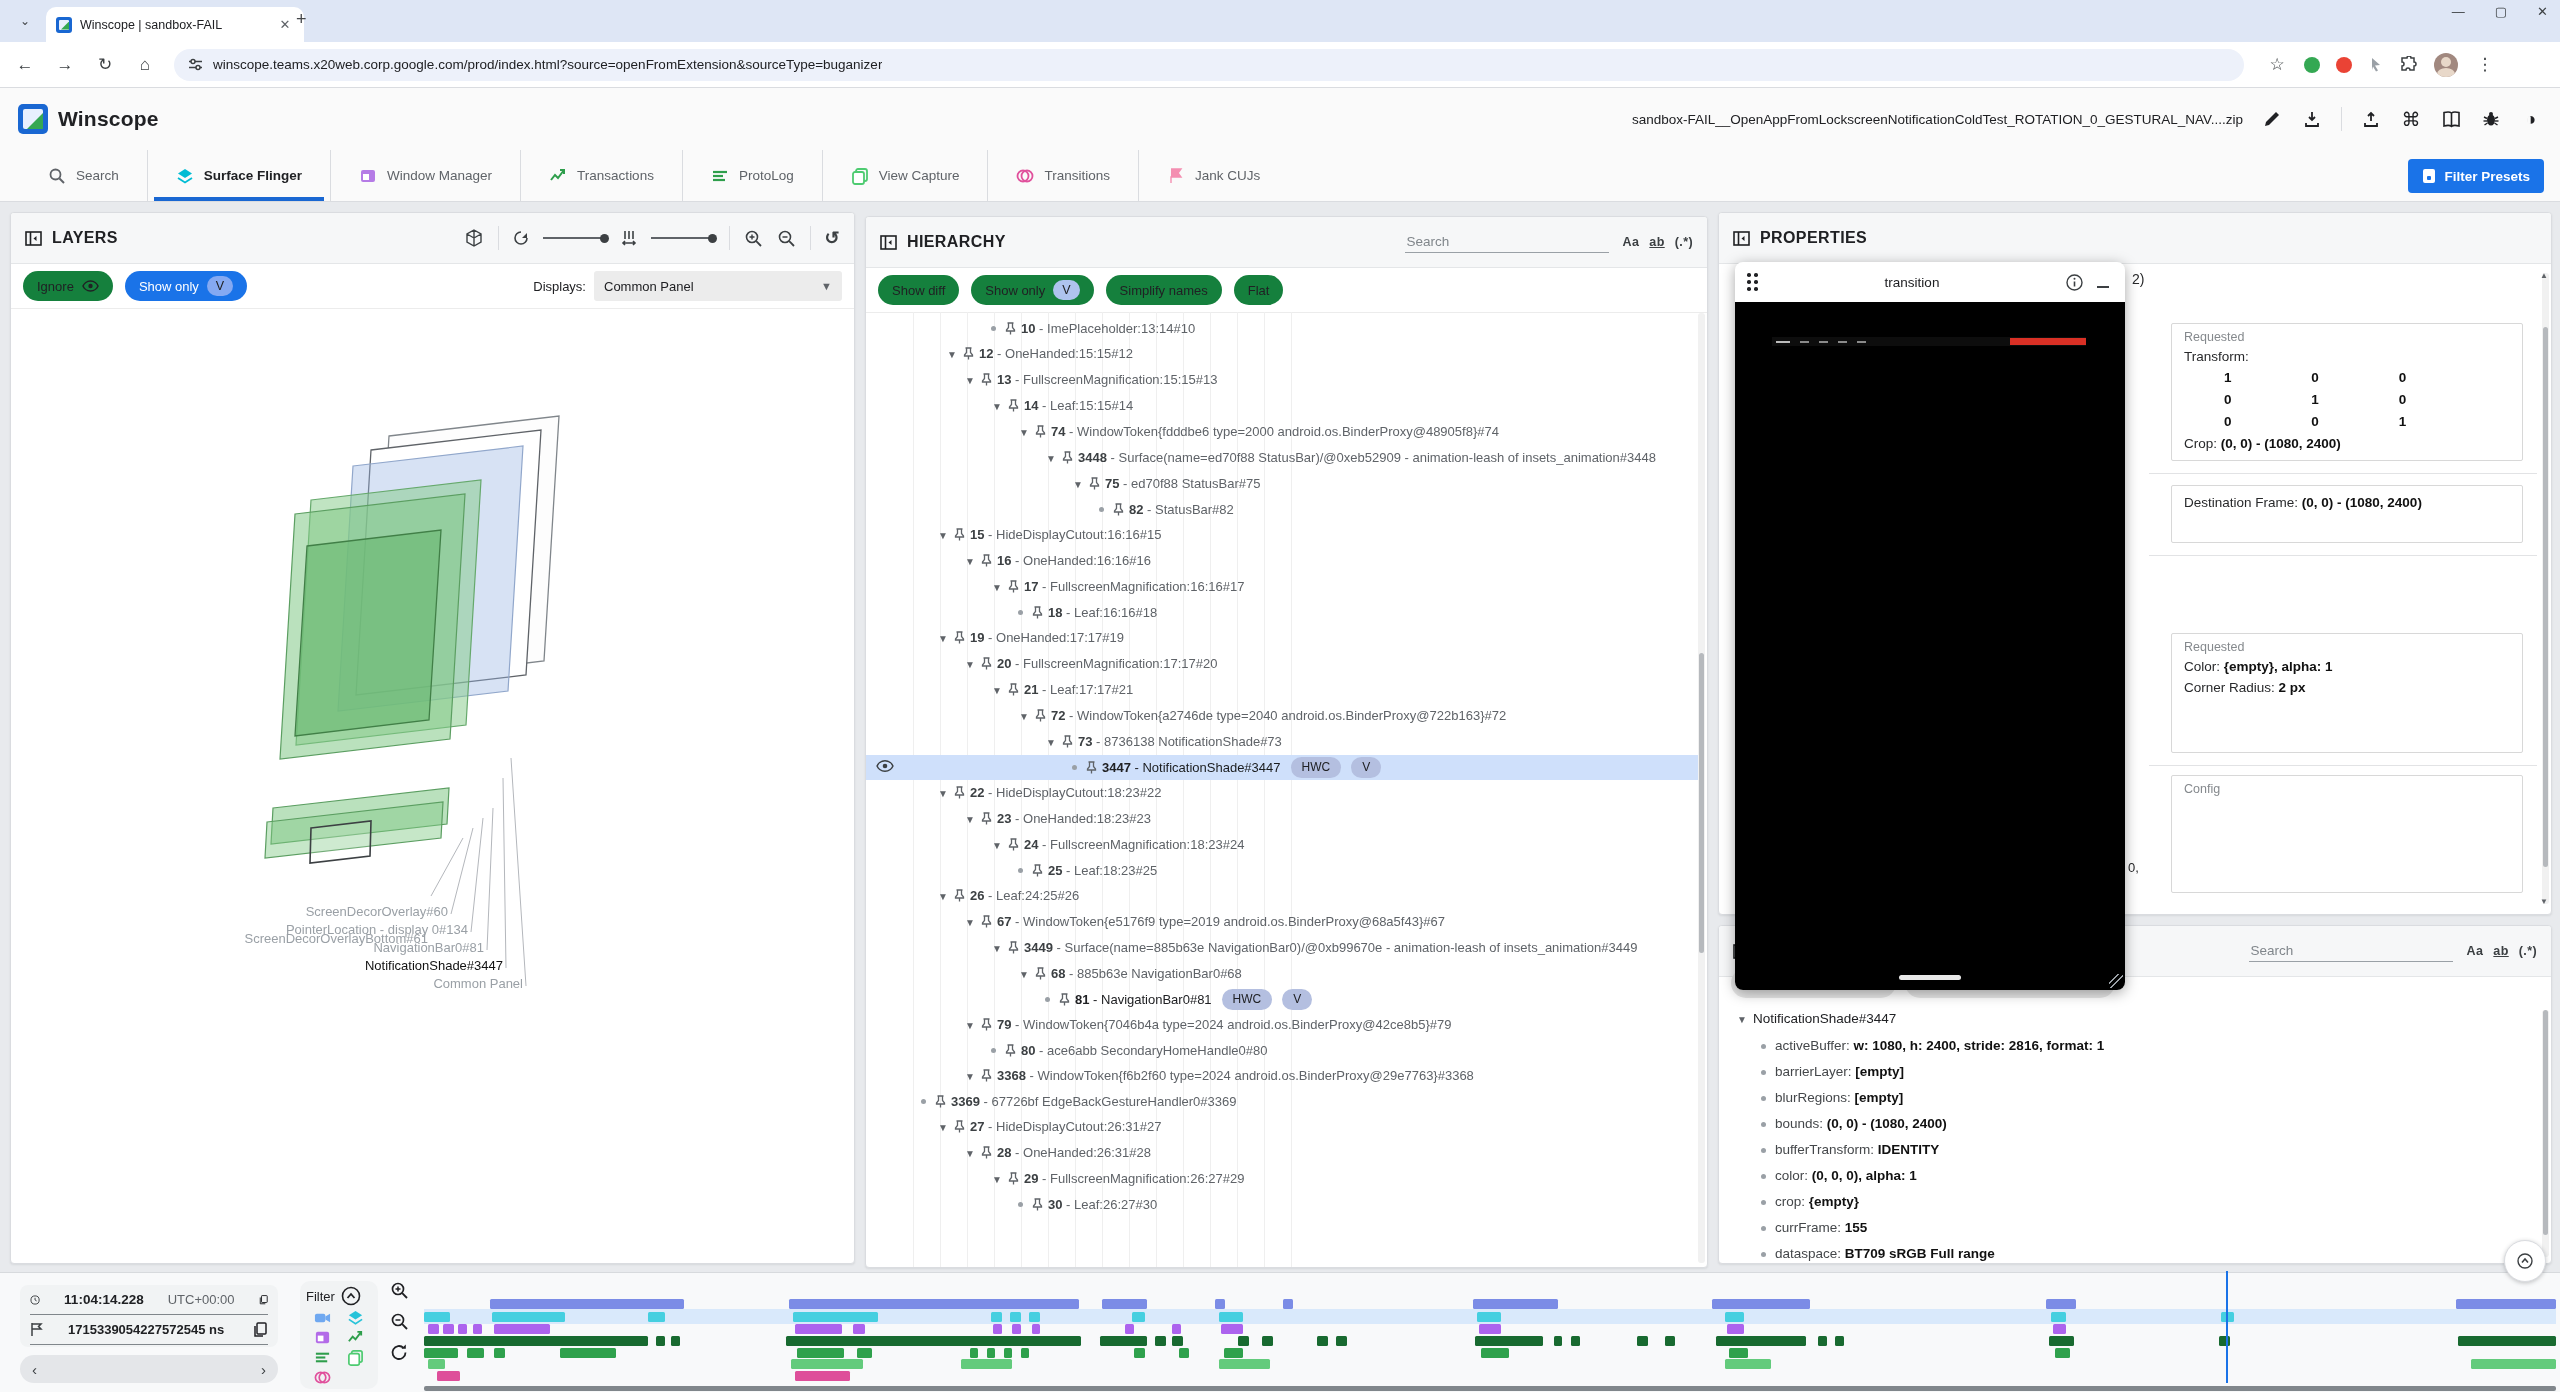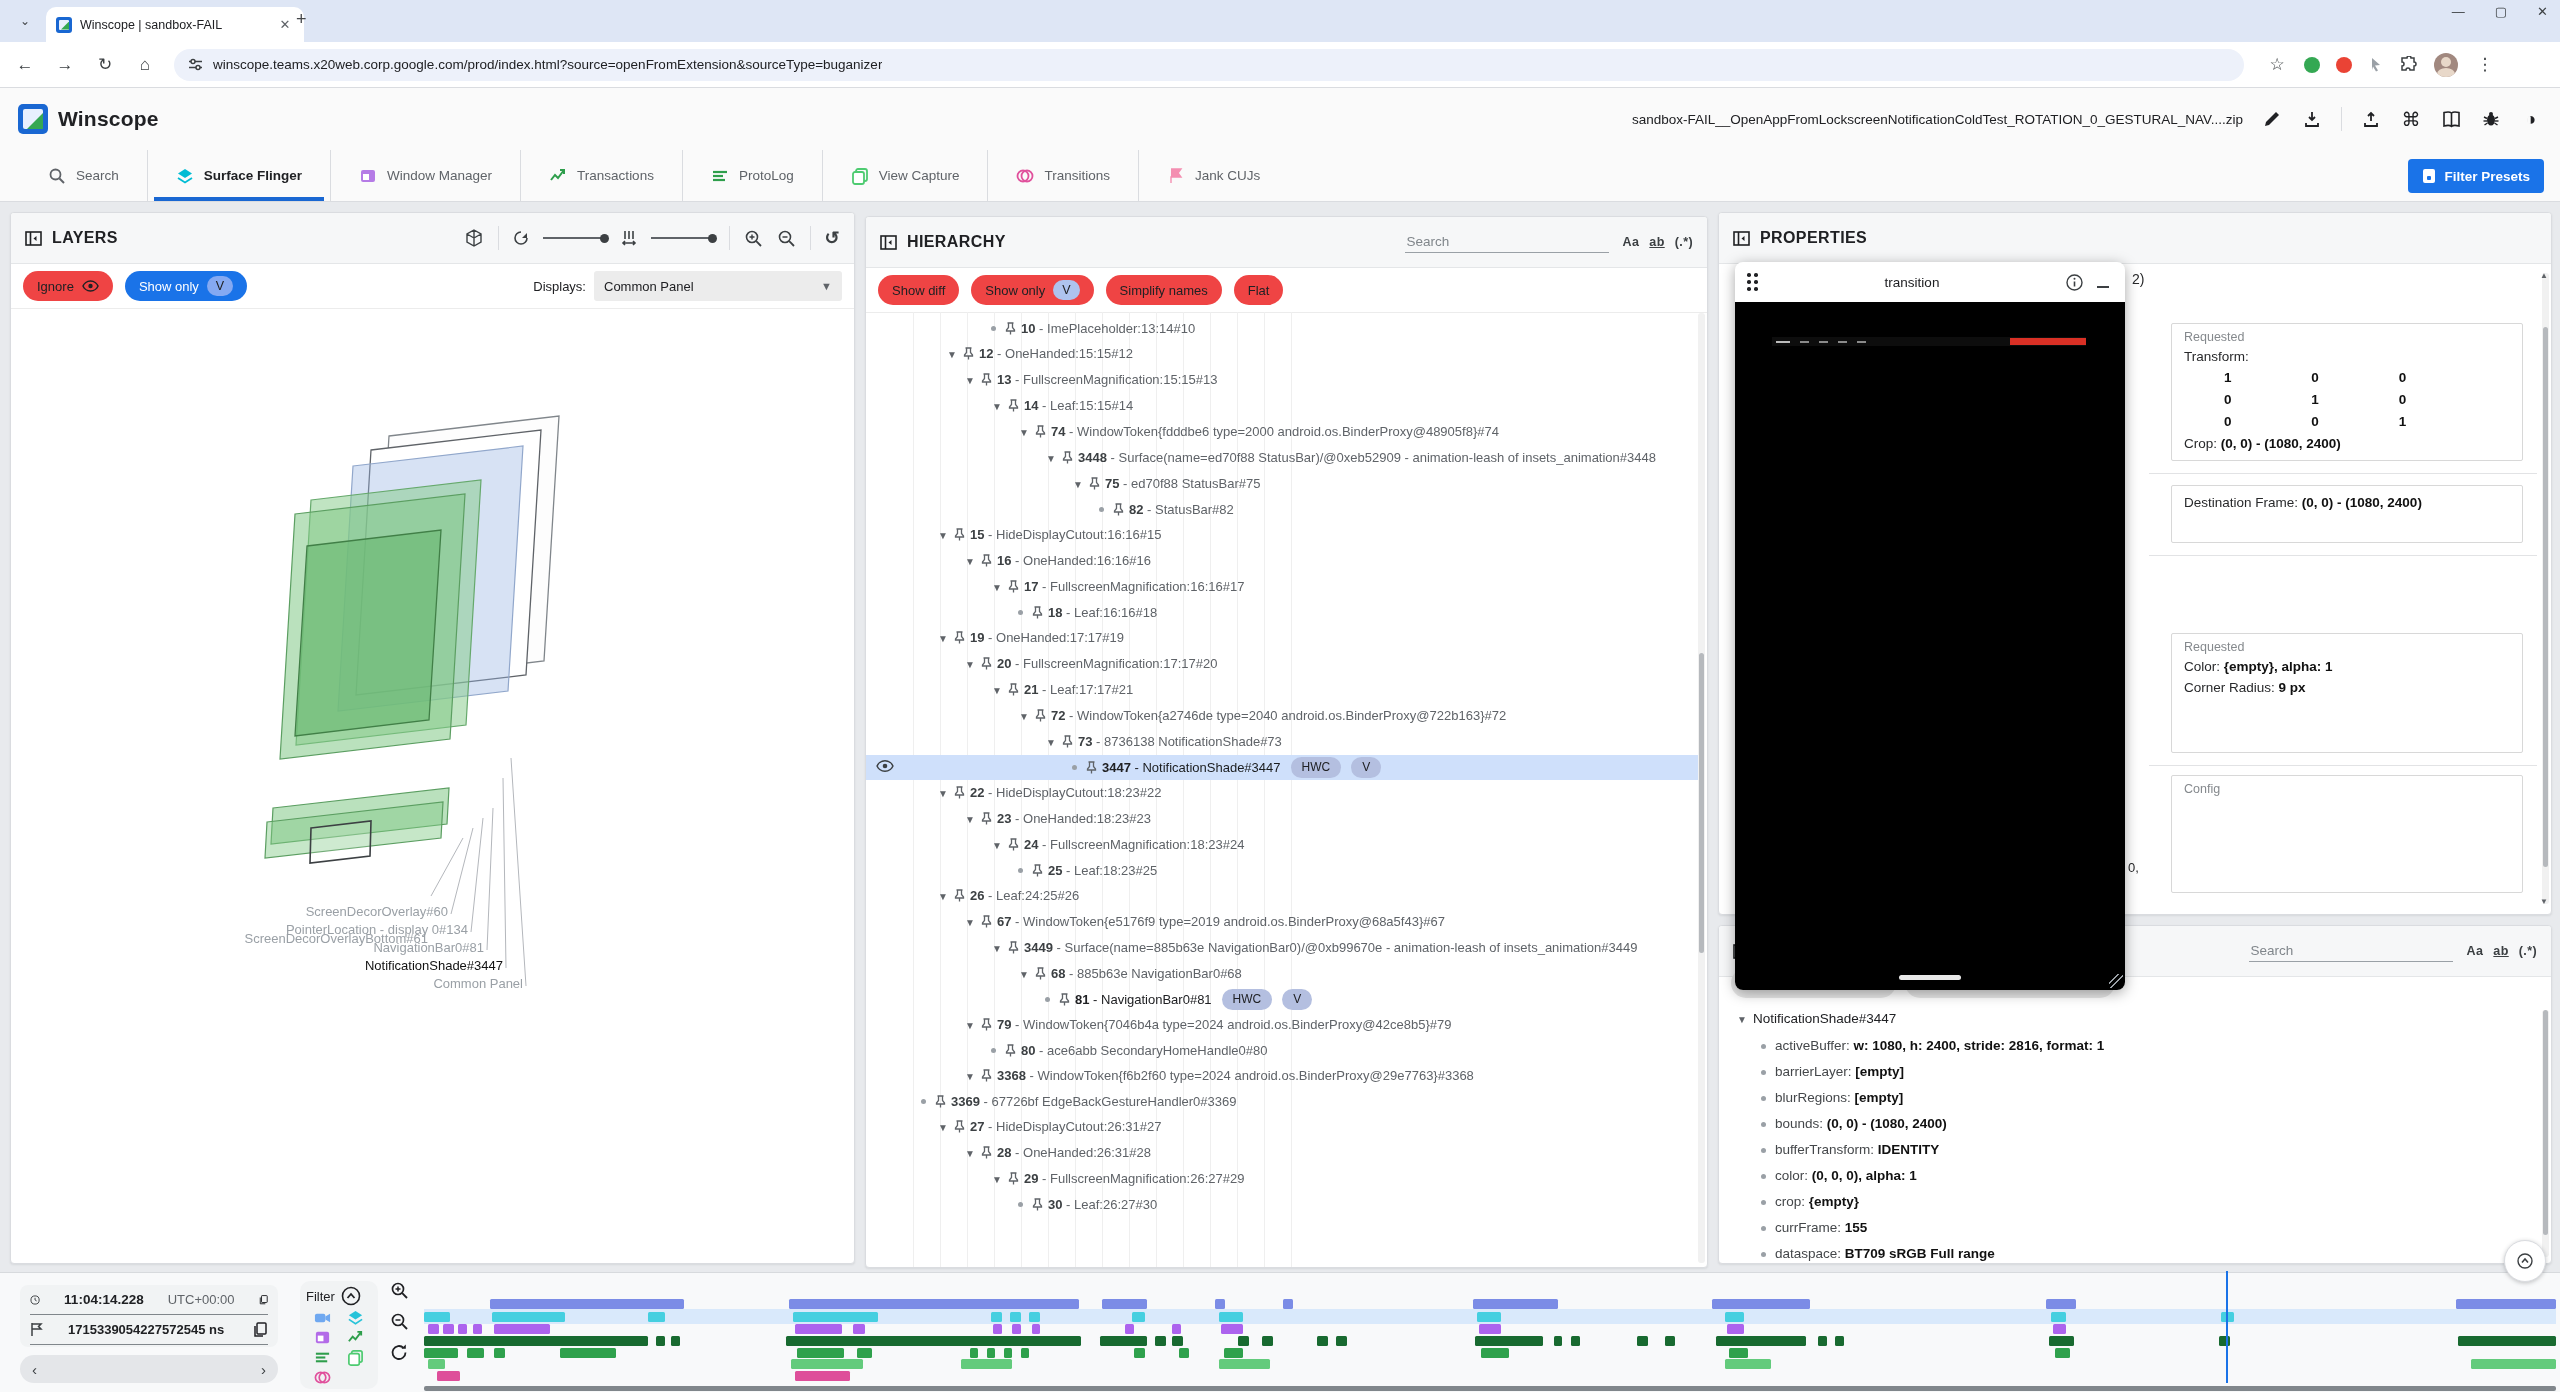--- a/index.html
+++ b/index.html
@@ -46,21 +46,21 @@
   .navtab.active{color:#202124;font-weight:700}
   .navtab.active:after{content:"";position:absolute;left:6px;right:6px;bottom:0;height:4px;background:#1967D2}
   #fpbtn{position:absolute;right:16px;top:159px;height:34px;background:#1A73E8;color:#fff;border-radius:4px;
     display:flex;align-items:center;gap:8px;padding:0 14px;font-size:13.5px;font-weight:700}
   
   .panel{position:absolute;background:#fff;border:1px solid #DADCE0;border-radius:4px;box-sizing:border-box;
     box-shadow:0 1px 2px rgba(60,64,67,.10);overflow:hidden}
   .panel-h{height:50px;display:flex;align-items:center;gap:10px;padding:0 14px;background:#F6F7F8;
     border-bottom:1px solid #E4E6E8;font-size:16px;font-weight:700;letter-spacing:.4px}
   .chiprow{height:44px;display:flex;align-items:center;gap:12px;padding:0 12px;border-bottom:1px solid #ECECEC;background:#fff}
-  .chip{height:30px;border-radius:15px;background:#ef4444;color:#202124;font-size:13px;display:flex;
+  .chip{height:30px;border-radius:15px;background:#15803d;color:#202124;font-size:13px;display:flex;
     align-items:center;gap:8px;padding:0 14px}
   .chip.blue{background:#1A73E8;color:#fff}
   .vbadge{height:20px;border-radius:10px;padding:0 9px;background:#A9BDEA;color:#202124;font-size:12.5px;
     display:flex;align-items:center;font-weight:400}
   .chip.blue .vbadge{background:#85A9F2}
   .searchwrap{margin-left:auto;display:flex;align-items:flex-end;gap:14px}
   .searchin{border:none;outline:none;border-bottom:1px solid #9AA0A6;background:transparent;width:200px;
     font-size:13.5px;padding:3px 2px;color:#202124;font-family:inherit}
   .searchin::placeholder{color:#80868B}
   .sicons{display:flex;gap:10px;font-size:12.5px;color:#3C4043;padding-bottom:4px}
@@ -593,21 +593,21 @@
   </div>
   <div class="pdivider" style="top:260px"></div>
   <div class="pcard" style="left:452px;top:272px;width:352px;height:58px">
     <div class="pline"><span>Destination Frame:</span> <span class="v">(0, 0) - (1080, 2400)</span></div>
   </div>
   <div class="pdivider" style="top:342px"></div>
   <div class="pcard" style="left:452px;top:420px;width:352px;height:120px">
     <div class="chd">Requested</div>
     <div id="colorLines">
         <div class="pline">Color: <span class="v">{empty}, alpha: 1</span></div>
-        <div class="pline">Corner Radius: <span class="v">9 px</span></div>
+        <div class="pline">Corner Radius: <span class="v">2 px</span></div>
       </div>
   </div>
   <div class="pdivider" style="top:552px"></div>
   <div class="pcard" style="left:452px;top:562px;width:352px;height:118px">
     <div class="chd">Config</div>
   </div>
   <div class="vsb" style="right:2px;top:60px;bottom:10px">
     <div class="thumb" style="top:54px;height:540px"></div>
     <span style="position:absolute;left:-2px;top:-2px;font-size:8px;color:#5F6368">▲</span>
     <span style="position:absolute;left:-2px;bottom:-2px;font-size:8px;color:#5F6368">▼</span>

